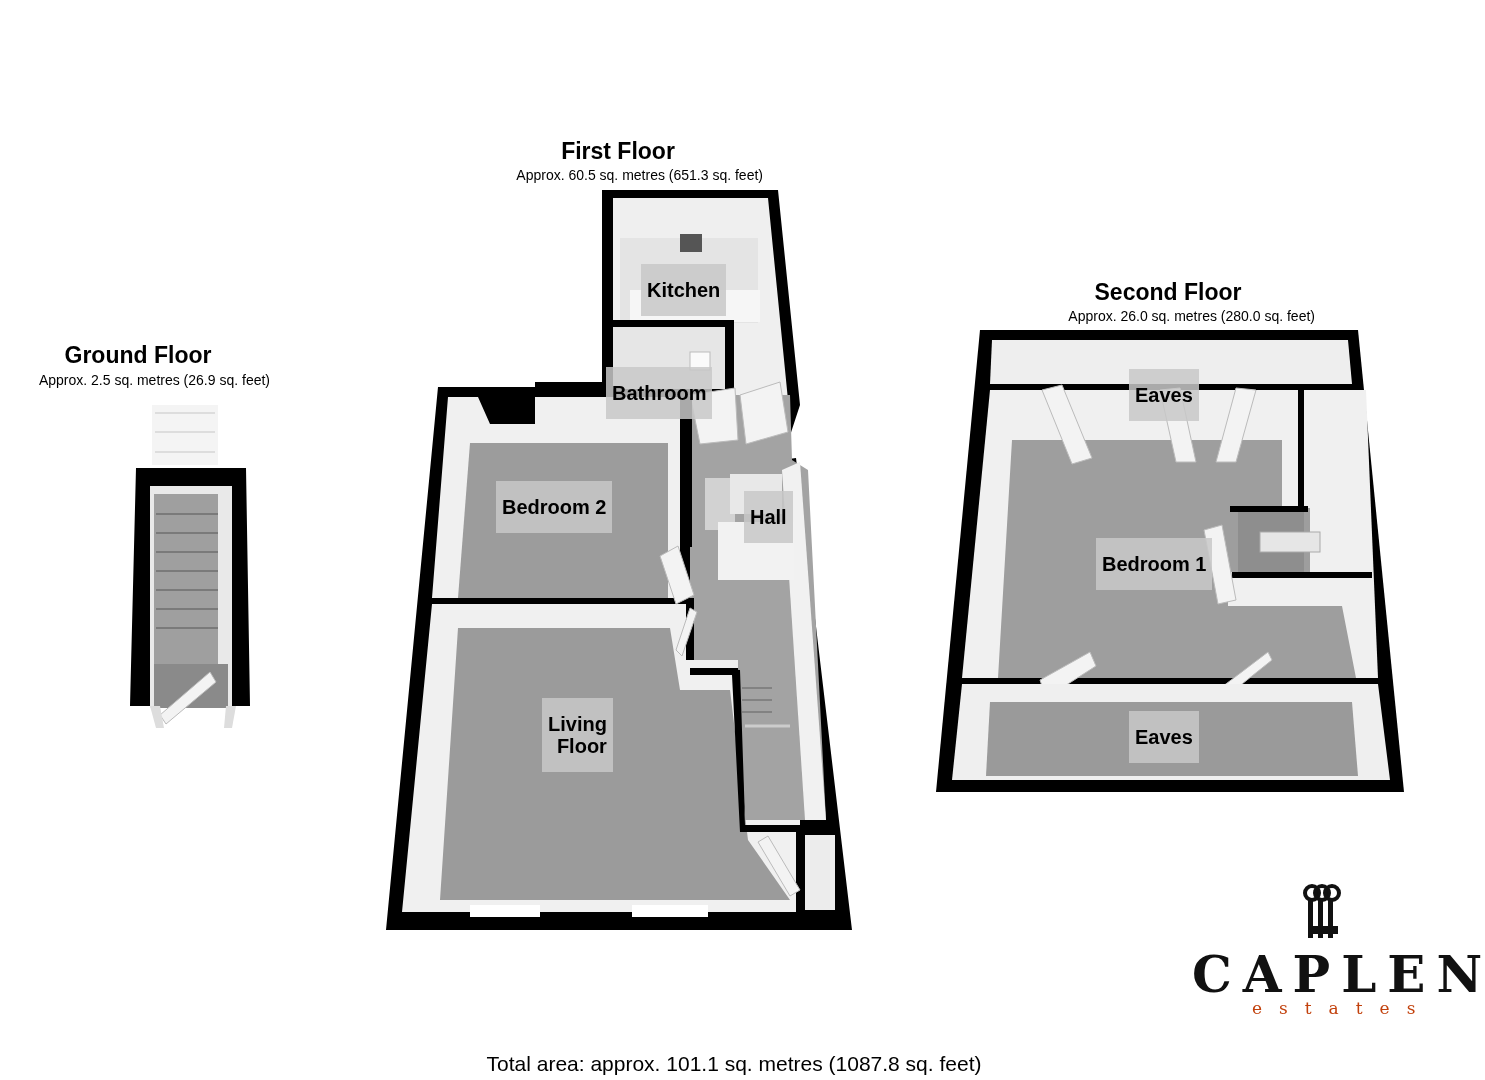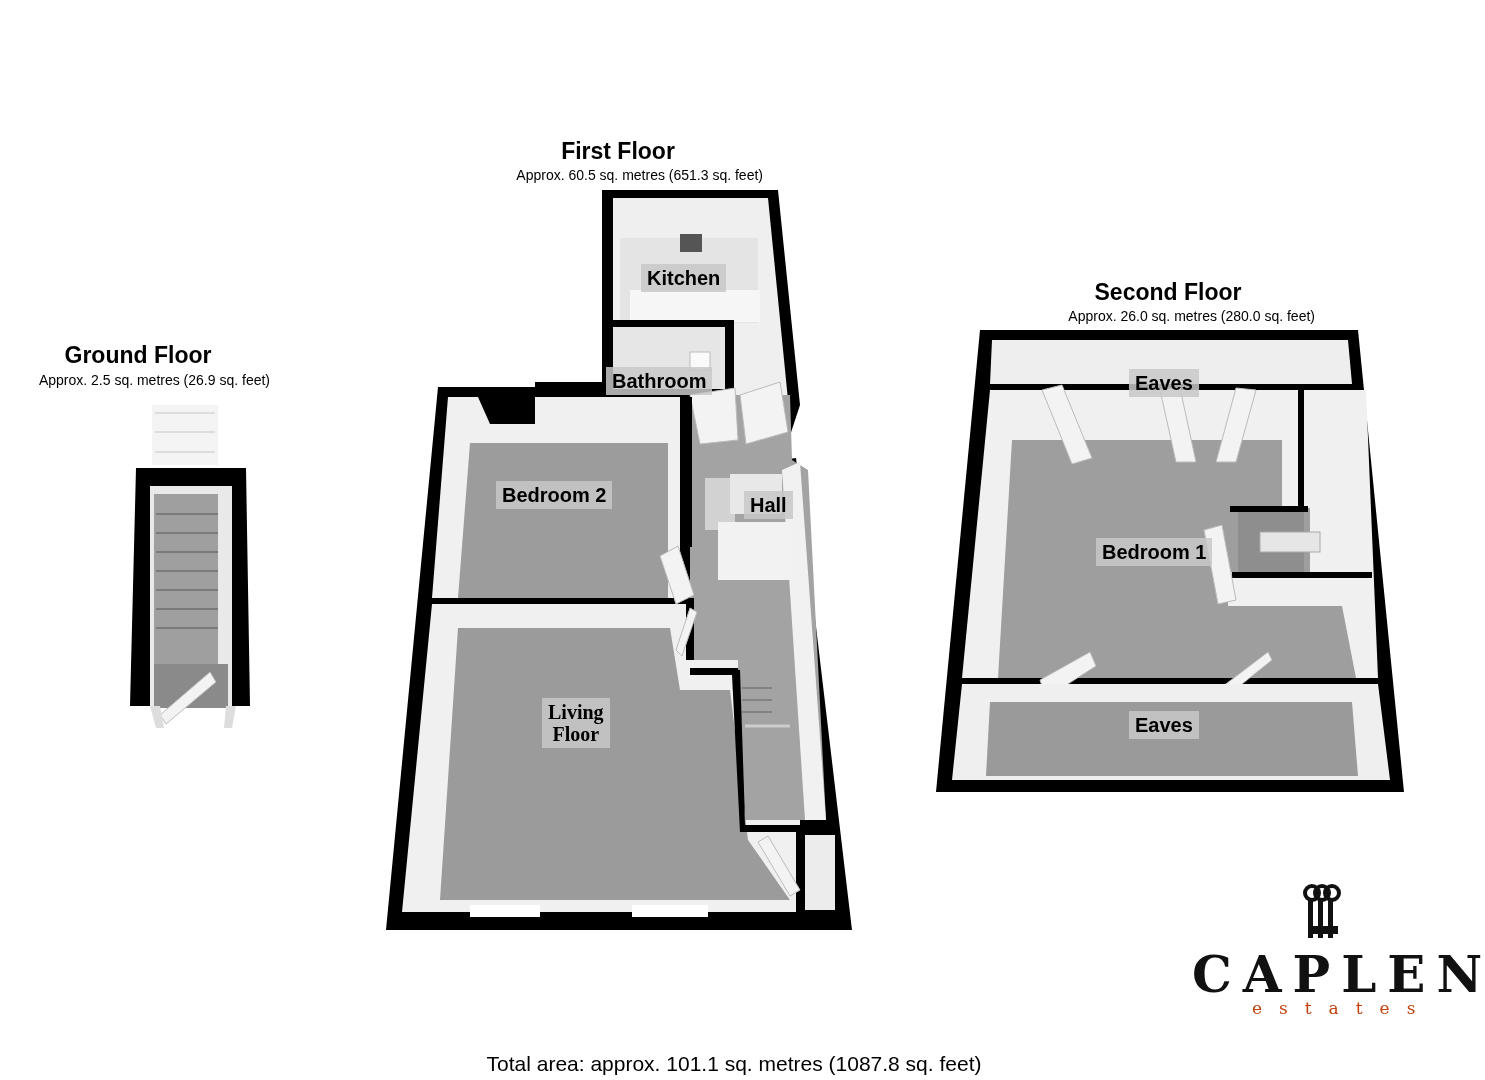--- a/index.html
+++ b/index.html
@@ -1,21 +1,21 @@
 <!DOCTYPE html>
 <html><head>
 <meta charset="utf-8">
 <style>
   html, body { margin: 0; padding: 0; background: #ffffff; }
   body { width: 1485px; height: 1080px; position: relative; overflow: hidden;
          font-family: "Liberation Sans", sans-serif; color: #000; }
   .floor-title { position: absolute; font-weight: bold; font-size: 23px; text-align: center; white-space: nowrap; }
   .floor-sub { position: absolute; font-size: 14px; text-align: right; white-space: nowrap; }
-  .room-label { position: absolute; font-weight: bold; font-size: 20px; padding: 3px 6px;
-                background: rgba(200,200,200,0.85); line-height: 22px; text-align: center; white-space: nowrap; }
+  .room-label { position: absolute; font-weight: bold; font-size: 20px; padding: 15px 6px;
+                background: rgba(200,200,200,0.85); line-height: 22px; text-align: right; white-space: nowrap; }
   .total { position: absolute; left: 0; width: 1468px; top: 1052px; text-align: center; font-size: 21px; }
   svg { position: absolute; left: 0; top: 0; }
   .logo-word { position: absolute; font-family: "DejaVu Serif", serif; font-weight: bold; font-size: 50px;
                letter-spacing: 11px; left: 1192px; top: 945px; color: #111; }
   .logo-sub { position: absolute; font-family: "DejaVu Serif", serif; font-size: 17px;
               letter-spacing: 17px; left: 1252px; top: 998px; color: #c2410c; }
 </style>
 </head>
 <body>
 
@@ -157,21 +157,21 @@
     <rect x="1318" y="900" width="5" height="38"></rect>
     <rect x="1328" y="900" width="5" height="38"></rect>
     <rect x="1308" y="926" width="30" height="8"></rect>
   </g>
 </svg>
 
 <div class="room-label" style="left:641px;top:264px;">Kitchen</div>
 <div class="room-label" style="left:606px;top:367px;">Bathroom</div>
 <div class="room-label" style="left:496px;top:481px;">Bedroom 2</div>
 <div class="room-label" style="left:716px;top:491px;margin-left:28px;">Hall</div>
-<div class="room-label" style="left:542px;top:698px;font-family:Liberation Serif, serif;">
+<div class="room-label" style="left:542px;top:698px;">
   <div>Living</div>
   <div>Floor</div>
 </div>
 <div class="room-label" style="left:1129px;top:369px;">Eaves</div>
 <div class="room-label" style="left:1096px;top:538px;">Bedroom 1</div>
 <div class="room-label" style="left:1129px;top:711px;">Eaves</div>
 
 <div class="logo-word">CAPLEN</div>
 <div class="logo-sub">estates</div>
 

